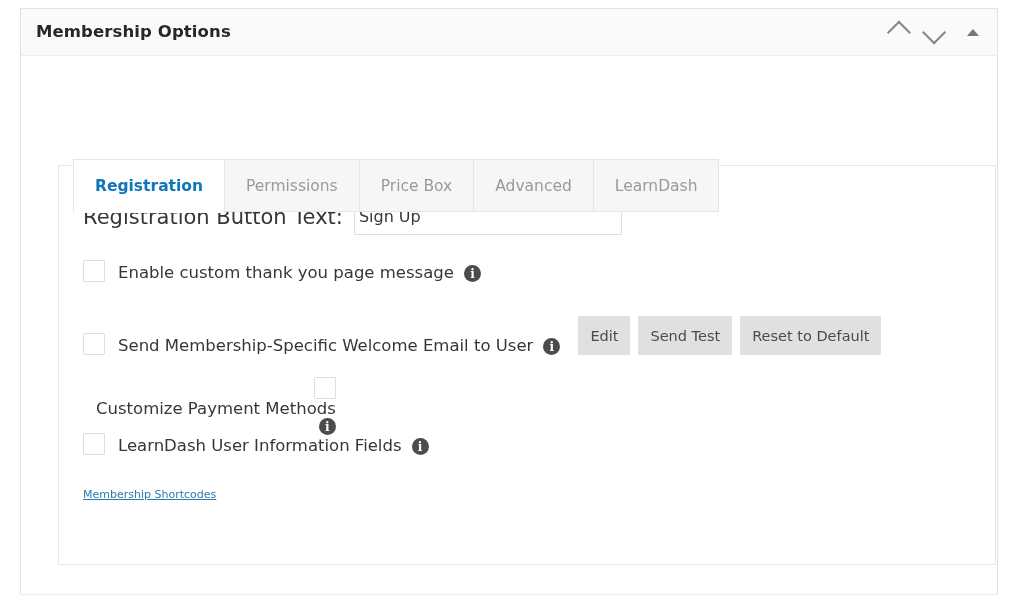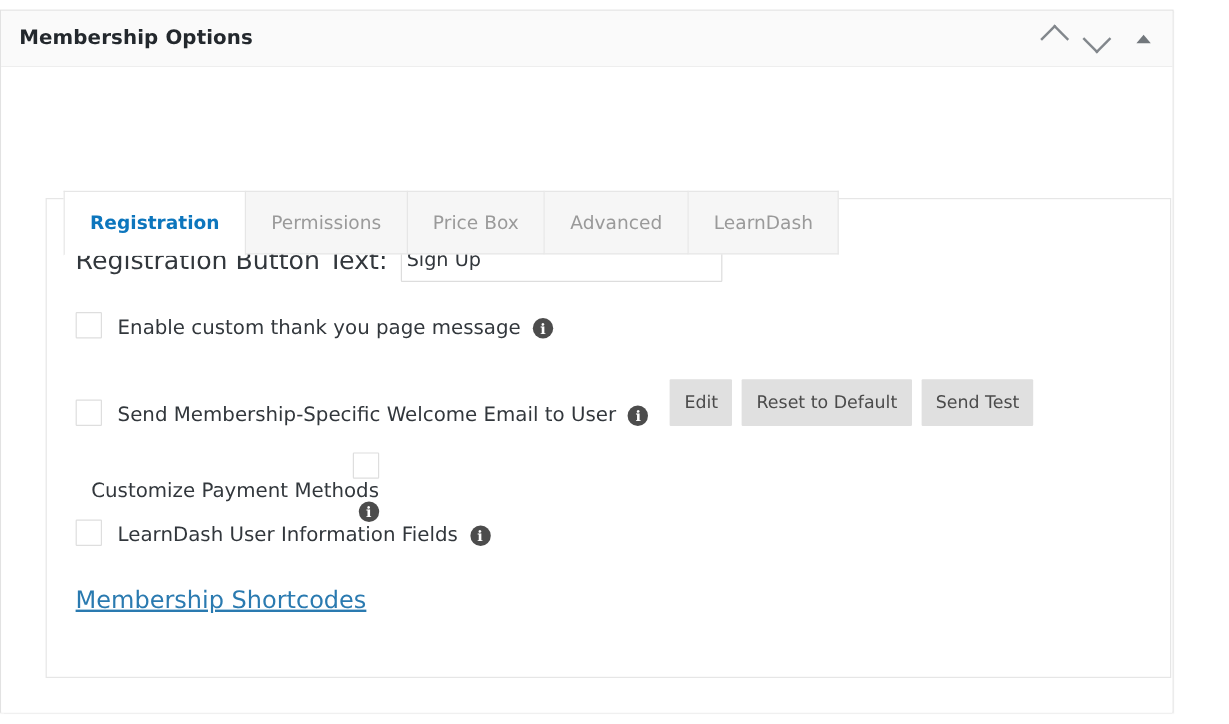--- a/index.html
+++ b/index.html
@@ -13,21 +13,21 @@
     position: relative;
     width: 1024px;
     height: 603px;
     background: #ffffff;
     overflow: hidden;
   }
 
   
   .panel {
     position: absolute;
-    left: 0;
+    left: 20px;
     top: 8px;
     width: 978px;
     height: 586px;
     background: #ffffff;
     border: 1px solid #e2e2e2;
     box-sizing: border-box;
     box-shadow: 0 1px 1px rgba(0,0,0,0.06);
   }
 
   .panel-header {
@@ -229,21 +229,21 @@
     cursor: pointer;
     border-radius: 1px;
     white-space: nowrap;
   }
 
   
   .shortcode-link {
     position: absolute;
     left: 24px;
     top: 322px;
-    font-size: 20px;
+    font-size: 11px;
     color: #2a7ab0;
     text-decoration: underline;
     cursor: pointer;
   }
 </style>
 </head>
 <body>
 
 <div id="screen">
 
@@ -296,22 +296,22 @@
           <span class="cb-label">Enable custom thank you page message</span>
           <span class="info-icon">i</span>
         </div>
 
         <div class="check-row r2">
           <span class="cb"></span>
           <span class="cb-label">Send Membership-Specific Welcome Email to User</span>
           <span class="info-icon">i</span>
           <span class="btn-group">
             <button class="gray-btn">Edit</button>
+            <button class="gray-btn">Send Test</button>
             <button class="gray-btn">Reset to Default</button>
-            <button class="gray-btn">Send Test</button>
           </span>
         </div>
 
         <div class="check-row r3">
           <span class="cb"></span>
           <span class="cb-label">Customize Payment Methods</span>
           <span class="info-icon">i</span>
         </div>
 
         <div class="check-row r4">

